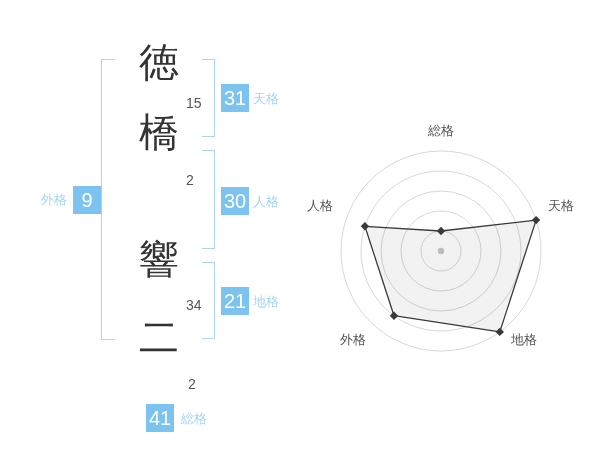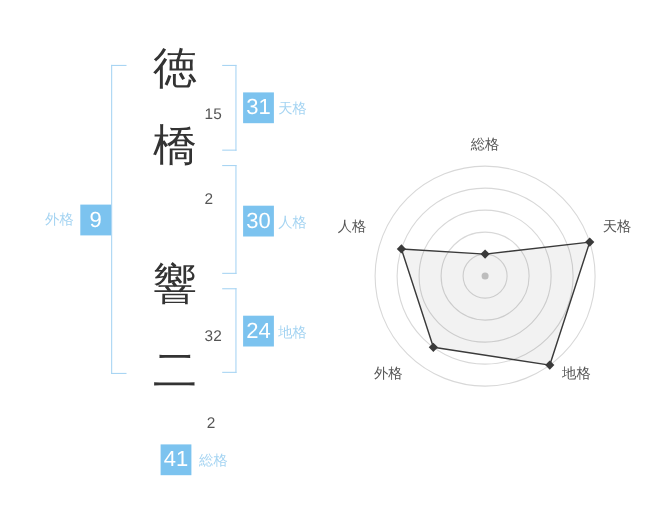--- a/index.html
+++ b/index.html
@@ -38,31 +38,31 @@
 
 <div id="page" style="--badge: #7cc3ef; --lightblue: #a5d4f2; --bracket: #a9d5f3;">
 
   <div class="kanji" style="top:42px">徳</div>
   <div class="kanji" style="top:112px">橋</div>
   <div class="kanji" style="top:239px">響</div>
   <div class="kanji" style="top:317px">二</div>
 
   <div class="strokes" style="left:186px;top:64px">15</div>
   <div class="strokes" style="left:186px;top:141px">2</div>
-  <div class="strokes" style="left:186px;top:266px">32</div>
+  <div class="strokes" style="left:186px;top:266px">34</div>
   <div class="strokes" style="left:188px;top:345px">2</div>
 
   <div class="bracket left" style="left:101px;top:59px;width:13px;height:279px"></div>
   <div class="bracket right" style="left:202px;top:59px;width:12px;height:76px"></div>
   <div class="bracket right" style="left:202px;top:150px;width:12px;height:97px"></div>
   <div class="bracket right" style="left:202px;top:262px;width:12px;height:75px"></div>
 
   <div class="badge" style="left:221px;top:84px">31</div>
   <div class="badge" style="left:221px;top:187px">30</div>
-  <div class="badge" style="left:221px;top:287px">24</div>
+  <div class="badge" style="left:221px;top:287px">21</div>
   <div class="badge" style="left:73px;top:186px">9</div>
   <div class="badge" style="left:146px;top:404px">41</div>
 
   <div class="cat-label" style="left:253px;top:91px">天格</div>
   <div class="cat-label" style="left:253px;top:194px">人格</div>
   <div class="cat-label" style="left:253px;top:294px">地格</div>
   <div class="cat-label" style="left:41px;top:192px">外格</div>
   <div class="cat-label" style="left:181px;top:411px">総格</div>
 
   <svg id="radar-svg" width="300" height="300" viewBox="0 0 300 300">

